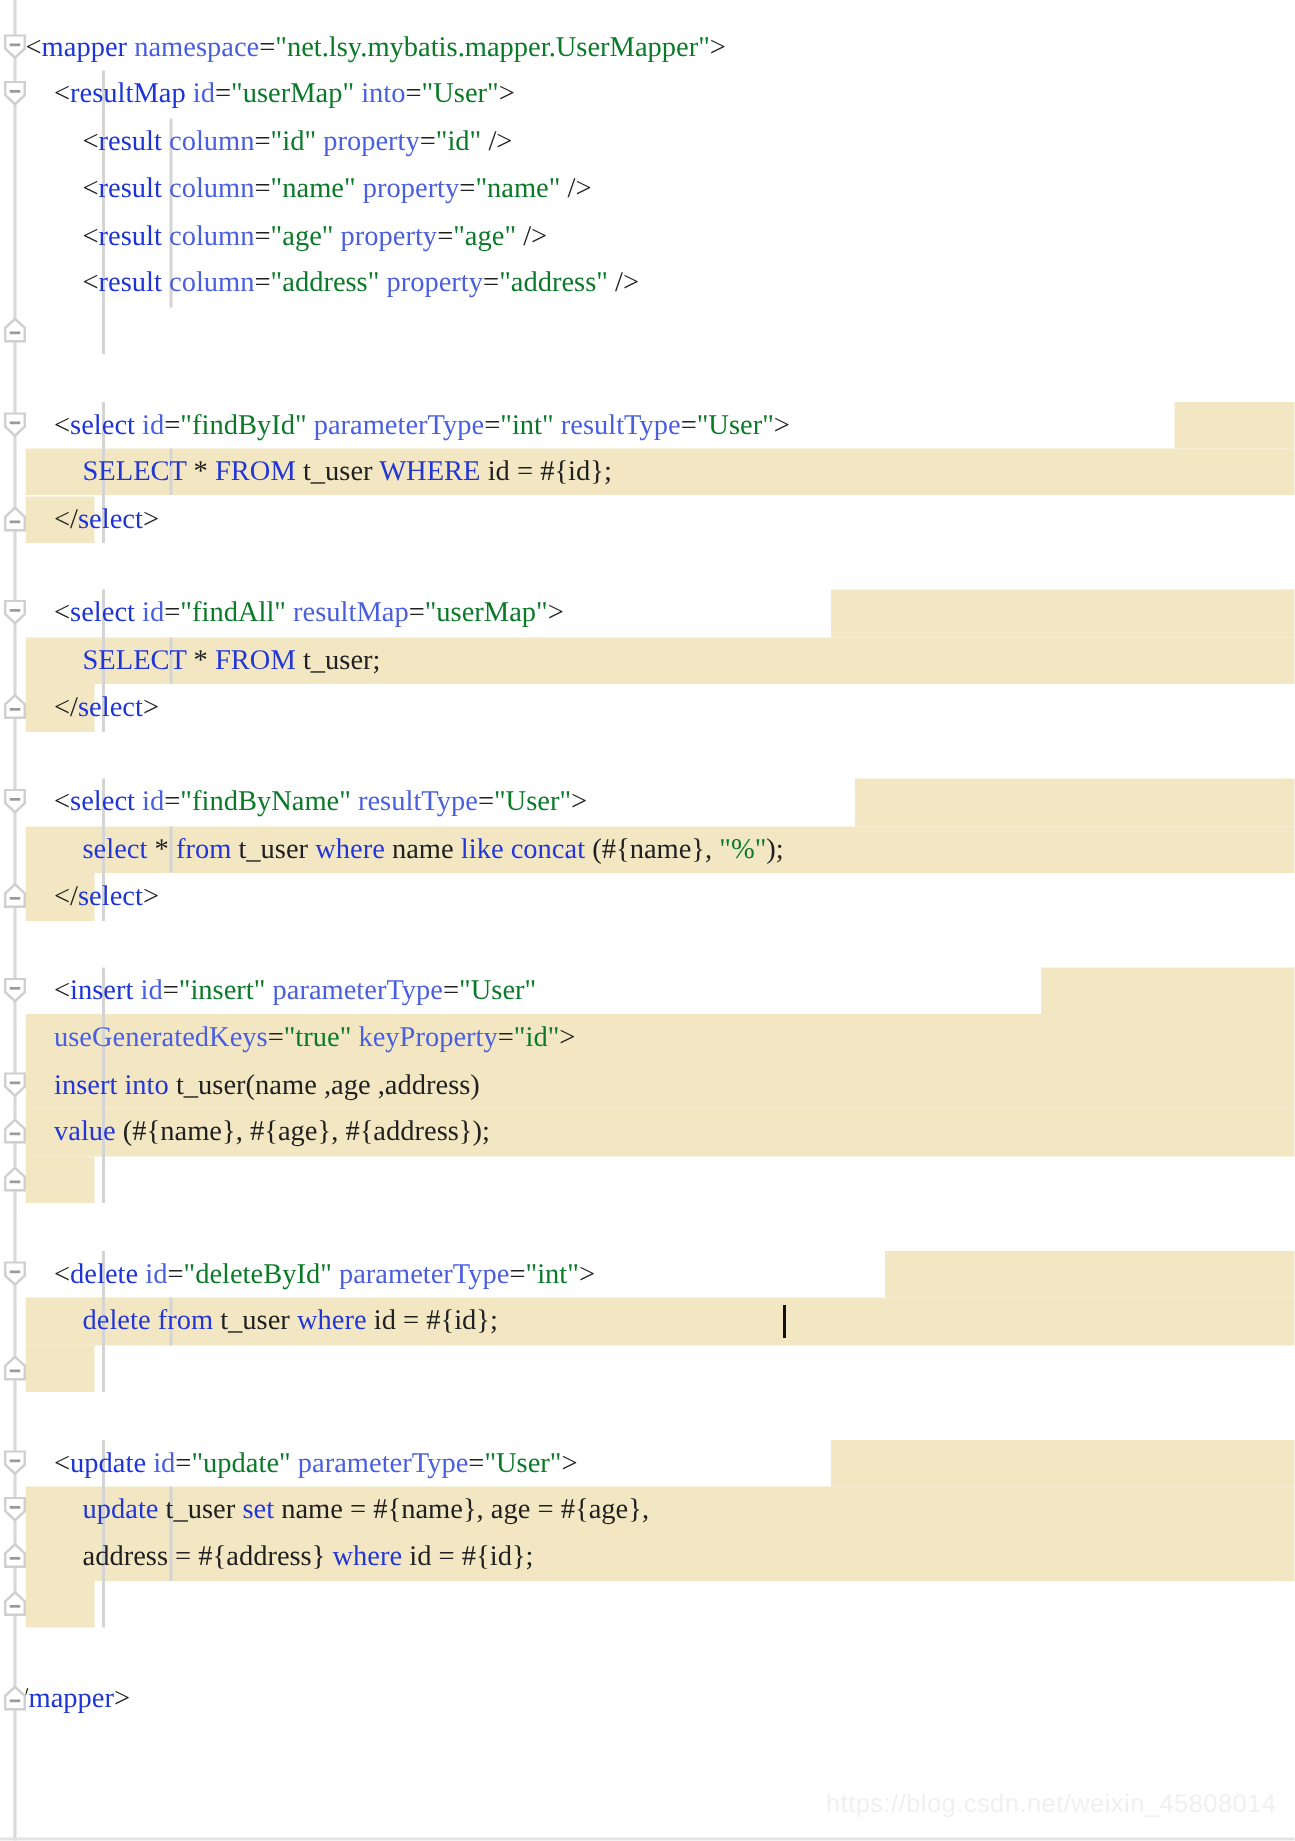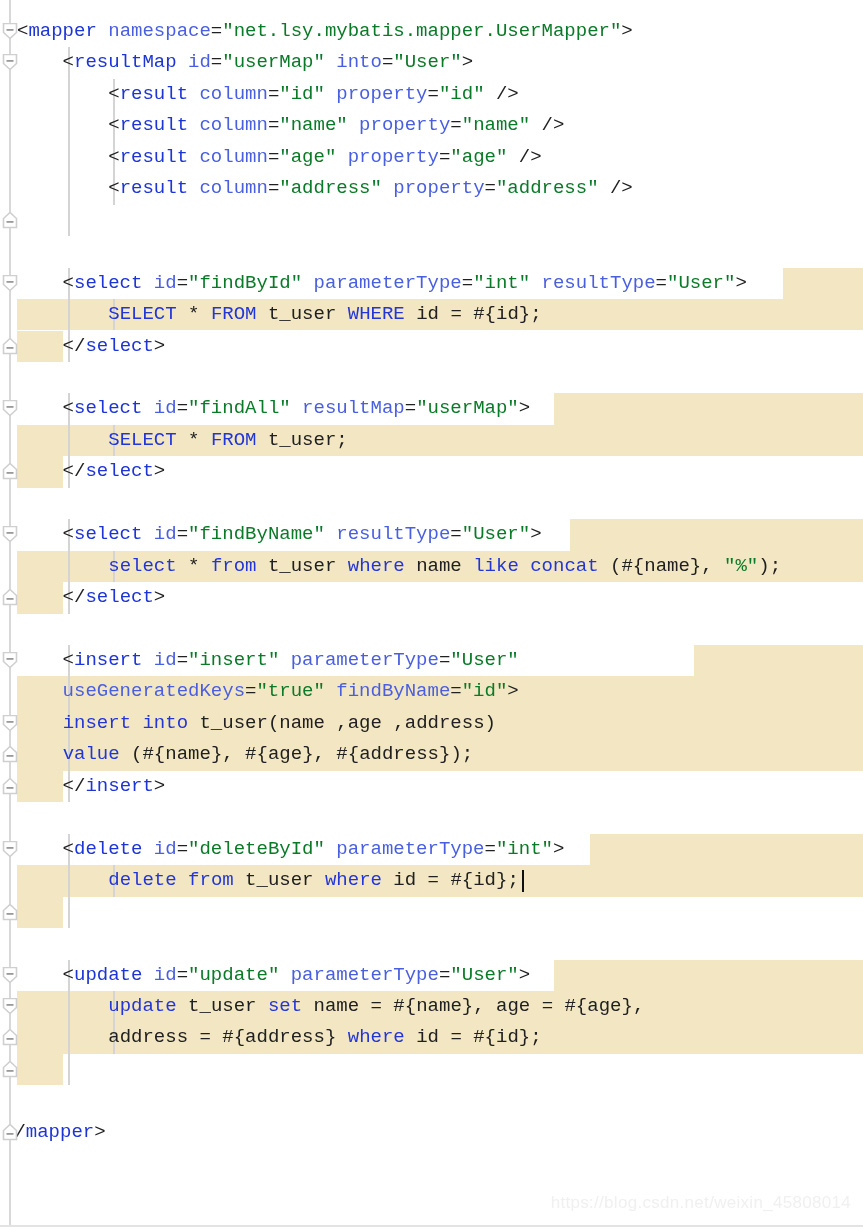--- a/index.html
+++ b/index.html
@@ -71,21 +71,21 @@
     height: 1227px;
     z-index: 3;
   }
   .line {
     position: absolute;
     left: 0;
     height: 31.4px;
     line-height: 31.4px;
     white-space: pre;
     font-size: 19px;
-    font-family: Liberation Mono, monospace;
+    font-family: Liberation Serif, serif;
     letter-spacing: 0px;
     color: #202020;
     z-index: 3;
   }
 
   
   .hl {
     position: absolute;
     background: #f3e7c3;
     z-index: 1;
@@ -183,24 +183,23 @@
       <div class="line" style="top: 267.6px; left: 17px;">    <span class="punct">&lt;</span><span class="tag">select</span> <span class="attr">id</span><span class="punct">=</span><span class="attrval">"findById"</span> <span class="attr">parameterType</span><span class="punct">=</span><span class="attrval">"int"</span> <span class="attr">resultType</span><span class="punct">=</span><span class="attrval">"User"</span><span class="punct">&gt;</span></div>
       <div class="line" style="top: 299.05px; left: 17px;"><span class="plain"> </span><span class="plain"> </span><span class="plain"> </span><span class="plain"> </span><span class="plain"> </span><span class="plain"> </span><span class="plain"> </span><span class="plain"> </span><span class="kw">SELECT</span><span class="plain"> </span><span class="plain">*</span><span class="plain"> </span><span class="kw">FROM</span><span class="plain"> </span><span class="plain">t_user</span><span class="plain"> </span><span class="kw">WHERE</span><span class="plain"> </span><span class="plain">id</span><span class="plain"> </span><span class="plain">=</span><span class="plain"> </span><span class="plain">#</span><span class="plain">{</span><span class="plain">id</span><span class="plain">}</span><span class="plain">;</span></div>
       <div class="line" style="top: 330.5px; left: 17px;">    <span class="punct">&lt;/</span><span class="tag">select</span><span class="punct">&gt;</span></div>
       <div class="line" style="top: 393.4px; left: 17px;">    <span class="punct">&lt;</span><span class="tag">select</span> <span class="attr">id</span><span class="punct">=</span><span class="attrval">"findAll"</span> <span class="attr">resultMap</span><span class="punct">=</span><span class="attrval">"userMap"</span><span class="punct">&gt;</span></div>
       <div class="line" style="top: 424.85px; left: 17px;"><span class="plain"> </span><span class="plain"> </span><span class="plain"> </span><span class="plain"> </span><span class="plain"> </span><span class="plain"> </span><span class="plain"> </span><span class="plain"> </span><span class="kw">SELECT</span><span class="plain"> </span><span class="plain">*</span><span class="plain"> </span><span class="kw">FROM</span><span class="plain"> </span><span class="plain">t_user</span><span class="plain">;</span></div>
       <div class="line" style="top: 456.3px; left: 17px;">    <span class="punct">&lt;/</span><span class="tag">select</span><span class="punct">&gt;</span></div>
       <div class="line" style="top: 519.2px; left: 17px;">    <span class="punct">&lt;</span><span class="tag">select</span> <span class="attr">id</span><span class="punct">=</span><span class="attrval">"findByName"</span> <span class="attr">resultType</span><span class="punct">=</span><span class="attrval">"User"</span><span class="punct">&gt;</span></div>
       <div class="line" style="top: 550.65px; left: 17px;"><span class="plain"> </span><span class="plain"> </span><span class="plain"> </span><span class="plain"> </span><span class="plain"> </span><span class="plain"> </span><span class="plain"> </span><span class="plain"> </span><span class="kw">select</span><span class="plain"> </span><span class="plain">*</span><span class="plain"> </span><span class="kw">from</span><span class="plain"> </span><span class="plain">t_user</span><span class="plain"> </span><span class="kw">where</span><span class="plain"> </span><span class="plain">name</span><span class="plain"> </span><span class="kw">like</span><span class="plain"> </span><span class="kw">concat</span><span class="plain"> </span><span class="plain">(</span><span class="plain">#</span><span class="plain">{</span><span class="plain">name</span><span class="plain">}</span><span class="plain">,</span><span class="plain"> </span><span class="attrval">"%"</span><span class="plain">)</span><span class="plain">;</span></div>
       <div class="line" style="top: 582.1px; left: 17px;">    <span class="punct">&lt;/</span><span class="tag">select</span><span class="punct">&gt;</span></div>
       <div class="line" style="top: 645px; left: 17px;">    <span class="punct">&lt;</span><span class="tag">insert</span> <span class="attr">id</span><span class="punct">=</span><span class="attrval">"insert"</span> <span class="attr">parameterType</span><span class="punct">=</span><span class="attrval">"User"</span></div>
-      <div class="line" style="top: 676.45px; left: 17px;">    <span class="attr">useGeneratedKeys</span><span class="punct">=</span><span class="attrval">"true"</span> <span class="attr">findByName</span><span class="punct">=</span><span class="attrval">"id"</span><span class="punct">&gt;</span></div>
+      <div class="line" style="top: 676.45px; left: 17px;">    <span class="attr">useGeneratedKeys</span><span class="punct">=</span><span class="attrval">"true"</span> <span class="attr">keyProperty</span><span class="punct">=</span><span class="attrval">"id"</span><span class="punct">&gt;</span></div>
       <div class="line" style="top: 707.9px; left: 17px;"><span class="plain"> </span><span class="plain"> </span><span class="plain"> </span><span class="plain"> </span><span class="kw">insert</span><span class="plain"> </span><span class="kw">into</span><span class="plain"> </span><span class="plain">t_user</span><span class="plain">(</span><span class="plain">name</span><span class="plain"> </span><span class="plain">,</span><span class="plain">age</span><span class="plain"> </span><span class="plain">,</span><span class="plain">address</span><span class="plain">)</span></div>
       <div class="line" style="top: 739.35px; left: 17px;"><span class="plain"> </span><span class="plain"> </span><span class="plain"> </span><span class="plain"> </span><span class="kw">value</span><span class="plain"> </span><span class="plain">(</span><span class="plain">#</span><span class="plain">{</span><span class="plain">name</span><span class="plain">}</span><span class="plain">,</span><span class="plain"> </span><span class="plain">#</span><span class="plain">{</span><span class="plain">age</span><span class="plain">}</span><span class="plain">,</span><span class="plain"> </span><span class="plain">#</span><span class="plain">{</span><span class="plain">address</span><span class="plain">}</span><span class="plain">)</span><span class="plain">;</span></div>
-      <div class="line" style="top: 770.8px; left: 17px;">    <span class="punct">&lt;/</span><span class="tag">insert</span><span class="punct">&gt;</span></div>
       <div class="line" style="top: 833.7px; left: 17px;">    <span class="punct">&lt;</span><span class="tag">delete</span> <span class="attr">id</span><span class="punct">=</span><span class="attrval">"deleteById"</span> <span class="attr">parameterType</span><span class="punct">=</span><span class="attrval">"int"</span><span class="punct">&gt;</span></div>
       <div class="line" style="top: 865.15px; left: 17px;"><span class="plain"> </span><span class="plain"> </span><span class="plain"> </span><span class="plain"> </span><span class="plain"> </span><span class="plain"> </span><span class="plain"> </span><span class="plain"> </span><span class="kw">delete</span><span class="plain"> </span><span class="kw">from</span><span class="plain"> </span><span class="plain">t_user</span><span class="plain"> </span><span class="kw">where</span><span class="plain"> </span><span class="plain">id</span><span class="plain"> </span><span class="plain">=</span><span class="plain"> </span><span class="plain">#</span><span class="plain">{</span><span class="plain">id</span><span class="plain">}</span><span class="plain">;</span></div>
       <div class="line" style="top: 959.5px; left: 17px;">    <span class="punct">&lt;</span><span class="tag">update</span> <span class="attr">id</span><span class="punct">=</span><span class="attrval">"update"</span> <span class="attr">parameterType</span><span class="punct">=</span><span class="attrval">"User"</span><span class="punct">&gt;</span></div>
       <div class="line" style="top: 990.95px; left: 17px;"><span class="plain"> </span><span class="plain"> </span><span class="plain"> </span><span class="plain"> </span><span class="plain"> </span><span class="plain"> </span><span class="plain"> </span><span class="plain"> </span><span class="kw">update</span><span class="plain"> </span><span class="plain">t_user</span><span class="plain"> </span><span class="kw">set</span><span class="plain"> </span><span class="plain">name</span><span class="plain"> </span><span class="plain">=</span><span class="plain"> </span><span class="plain">#</span><span class="plain">{</span><span class="plain">name</span><span class="plain">}</span><span class="plain">,</span><span class="plain"> </span><span class="plain">age</span><span class="plain"> </span><span class="plain">=</span><span class="plain"> </span><span class="plain">#</span><span class="plain">{</span><span class="plain">age</span><span class="plain">}</span><span class="plain">,</span></div>
       <div class="line" style="top: 1022.4px; left: 17px;"><span class="plain"> </span><span class="plain"> </span><span class="plain"> </span><span class="plain"> </span><span class="plain"> </span><span class="plain"> </span><span class="plain"> </span><span class="plain"> </span><span class="plain">address</span><span class="plain"> </span><span class="plain">=</span><span class="plain"> </span><span class="plain">#</span><span class="plain">{</span><span class="plain">address</span><span class="plain">}</span><span class="plain"> </span><span class="kw">where</span><span class="plain"> </span><span class="plain">id</span><span class="plain"> </span><span class="plain">=</span><span class="plain"> </span><span class="plain">#</span><span class="plain">{</span><span class="plain">id</span><span class="plain">}</span><span class="plain">;</span></div>
       <div class="line" style="top: 1116.75px; left: 3px;"><span class="punct">&lt;/</span><span class="tag">mapper</span><span class="punct">&gt;</span></div>
     </div>
 
   <div id="caret" style="left: 522.18px; top: 870.15px; height: 21.45px;"></div>
 

